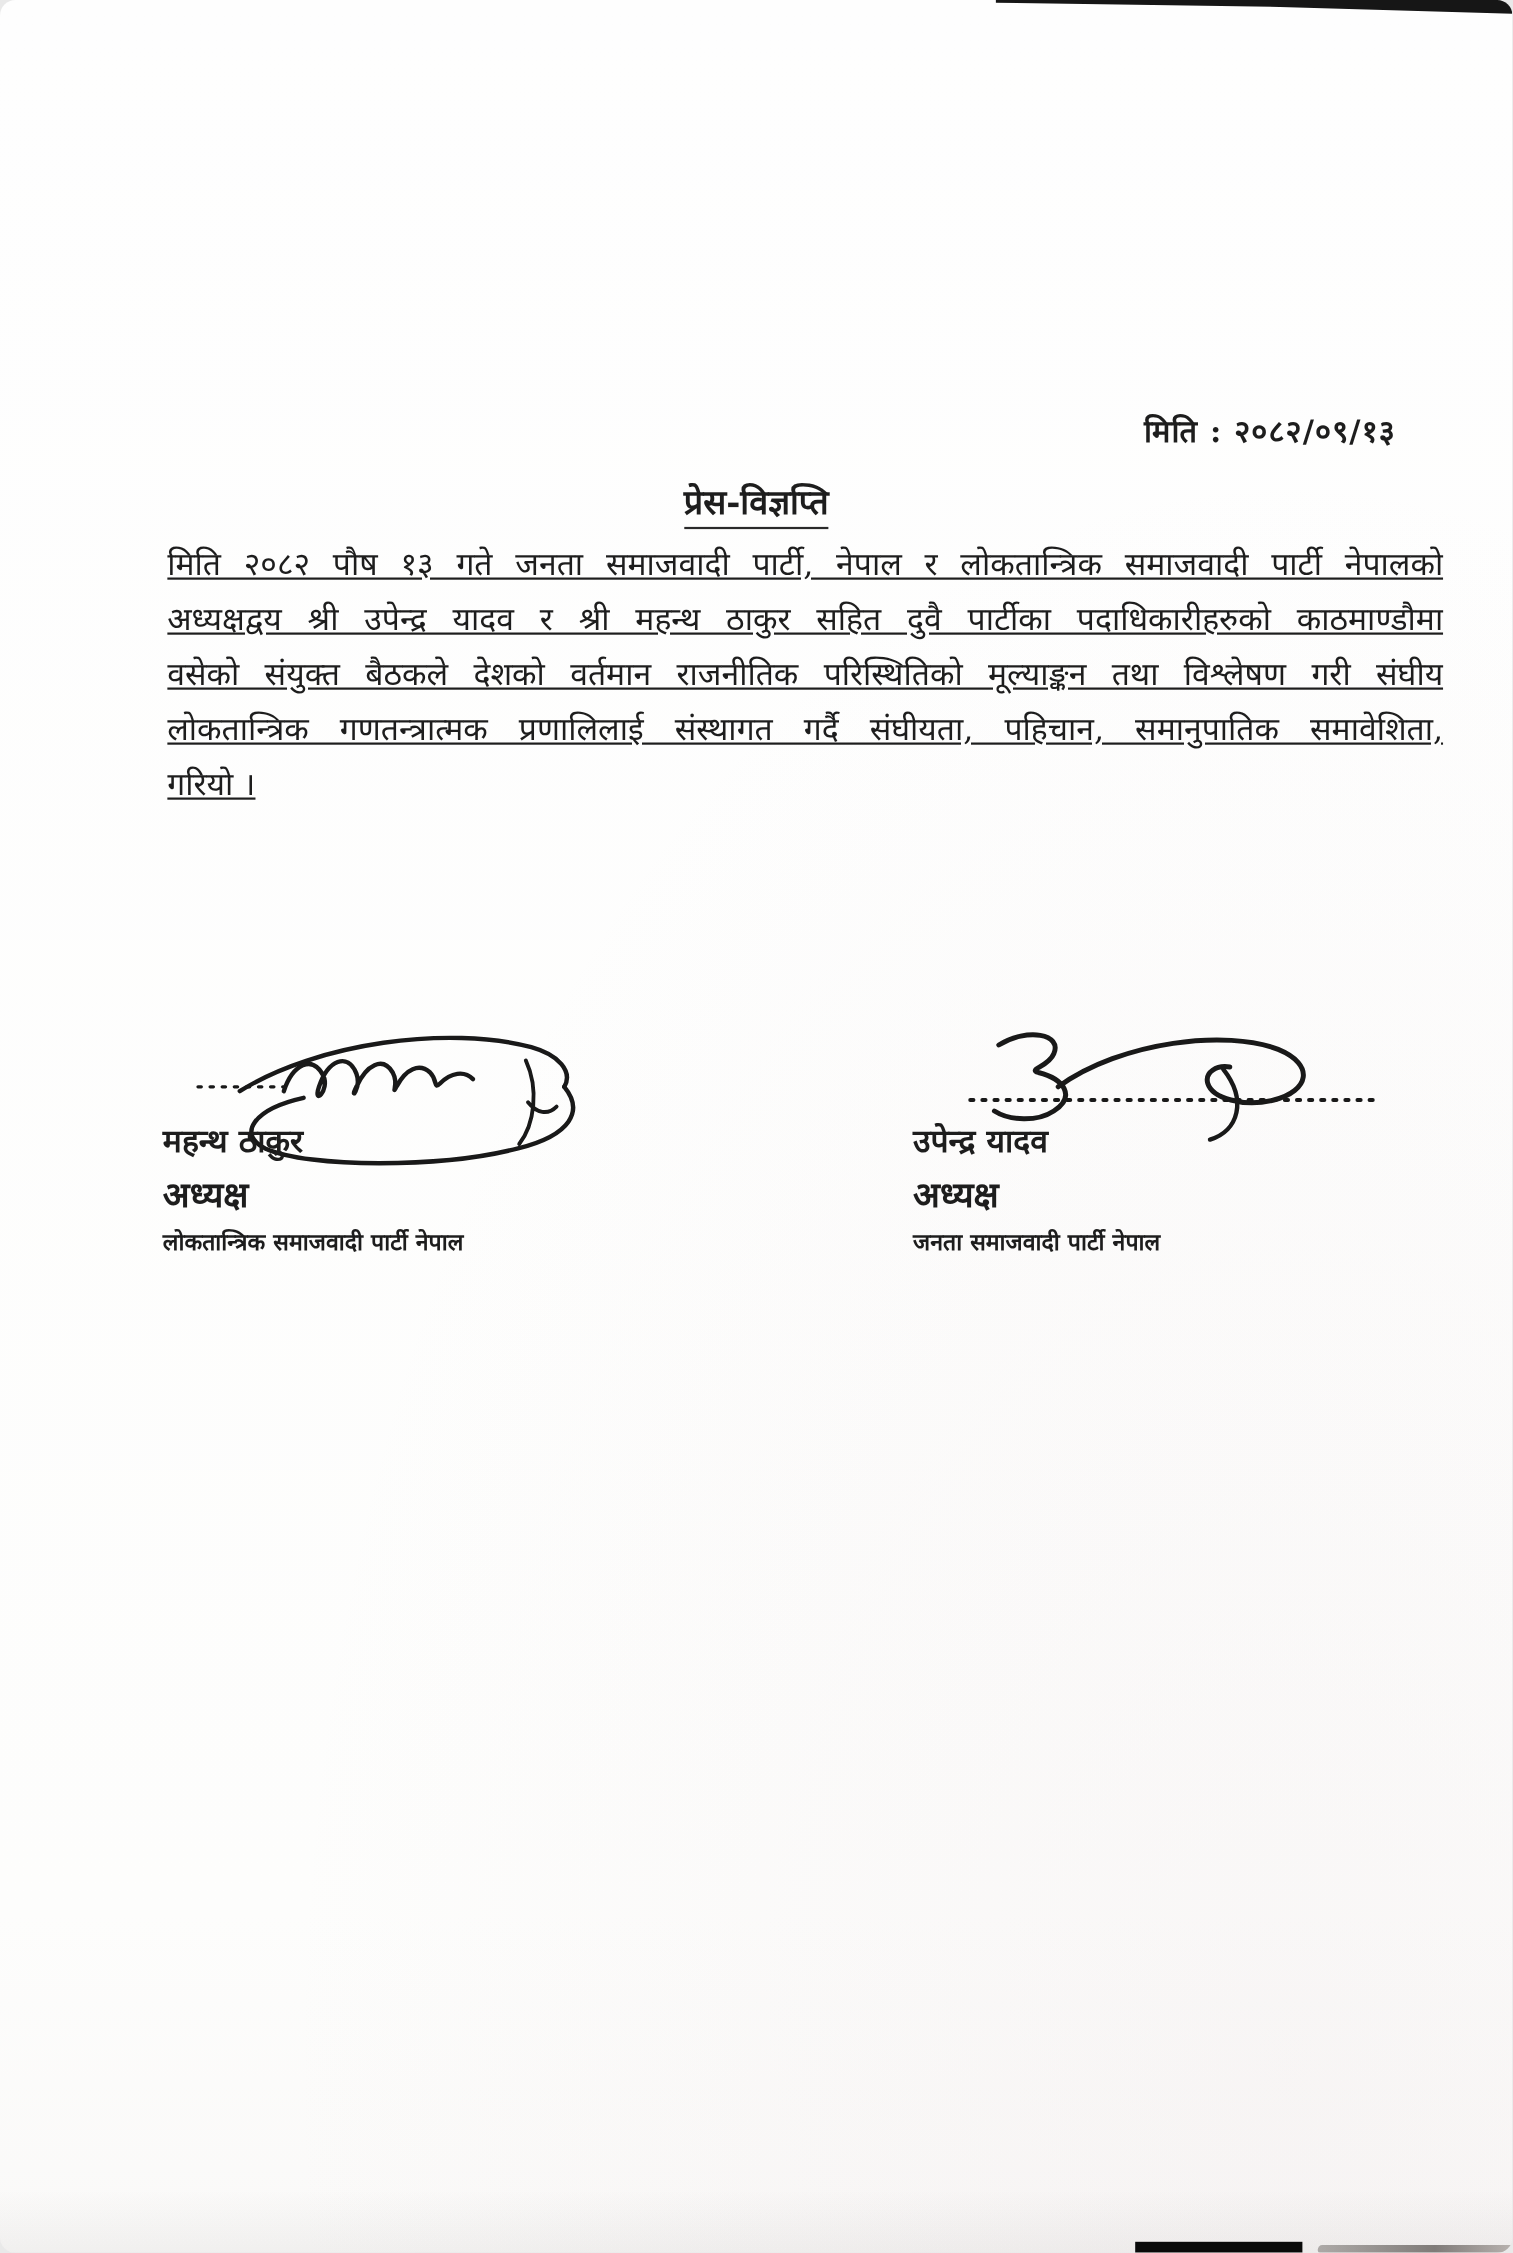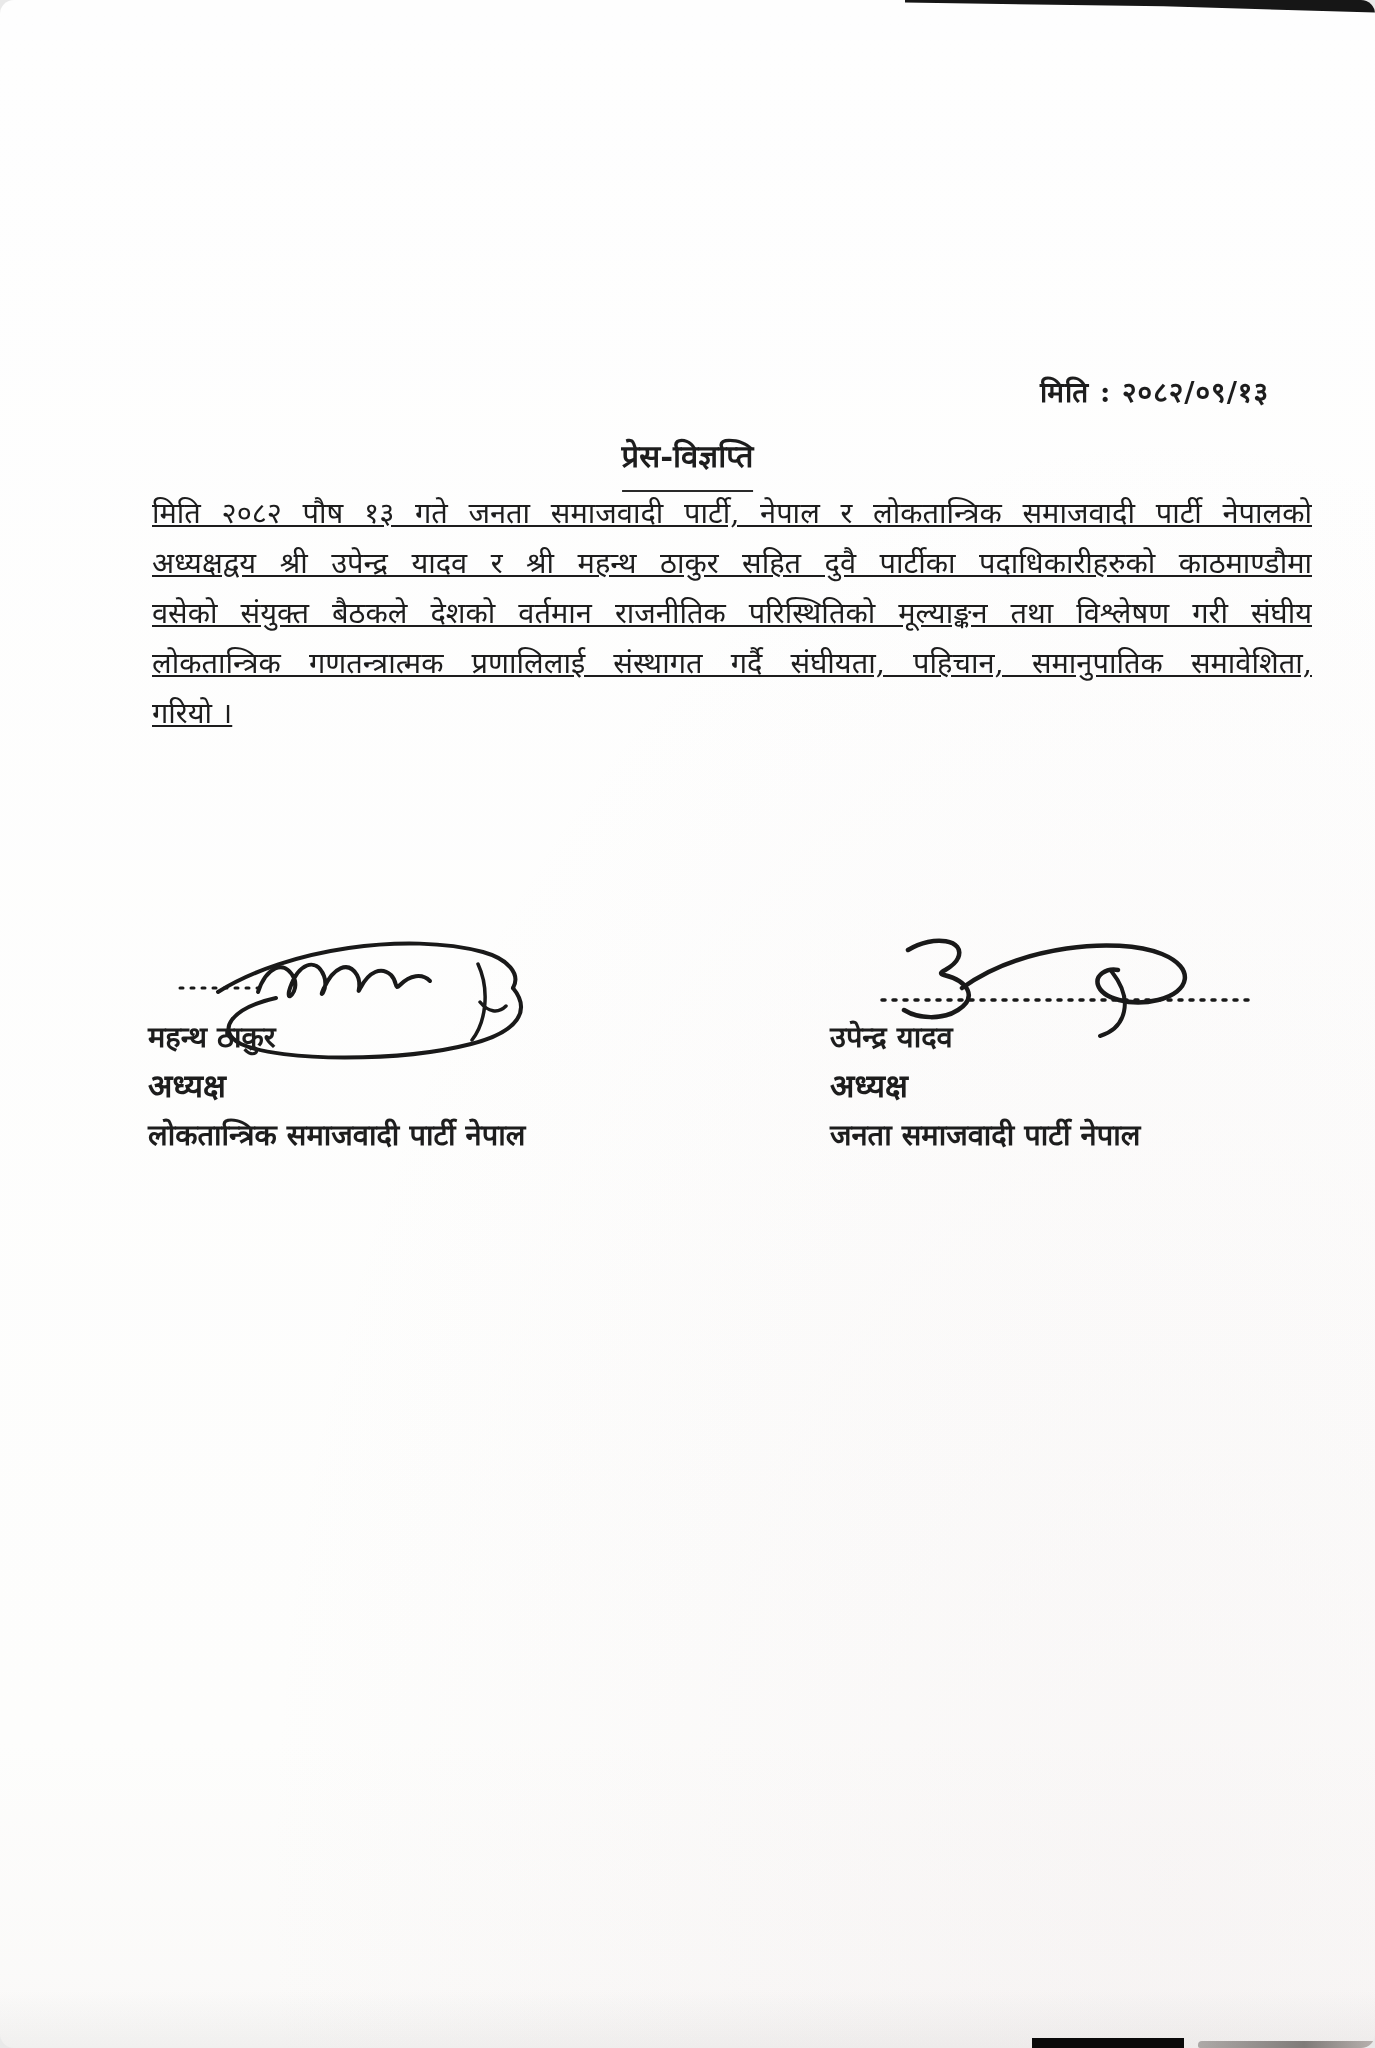--- a/index.html
+++ b/index.html
@@ -43,21 +43,21 @@
   .date-line {
     position: absolute; top: 372px; left: 1040px; width: 300px;
     font-size: 28px; font-weight: 600; letter-spacing: 1px;
     white-space: nowrap; text-align: left;
   }
 
   
   .title {
     position: absolute; top: 434px; left: 50%; transform: translateX(-50%);
     font-size: 31px; font-weight: 700;
-    padding-bottom: 14px; border-bottom: 2px solid #2a2a2a;
+    padding-bottom: 3px; border-bottom: 2px solid #2a2a2a;
     white-space: nowrap;
   }
 
   
   .body-paragraph {
     position: absolute; top: 488px; left: 152px; width: 1160px;
     font-size: 29px; font-weight: 500;
   }
   .para-line {
     height: 50px; line-height: 50px;
@@ -74,21 +74,21 @@
   .sig-block {
     position: absolute; width: 505px; text-align: left;
   }
   .sig-block.left  { left: 148px; top: 930px; }
   .sig-block.right { left: 830px; top: 930px; width: 460px; }
   .sig-scribble { position: absolute; top: 0; }
   .sig-block.left  .sig-scribble { left: 30px; }
   .sig-block.right .sig-scribble { left: 50px; }
   .sig-name  { margin-top: 86px; font-size: 29px; font-weight: 600; position: relative; }
   .sig-role  { margin-top: 8px;  font-size: 32px; font-weight: 600; font-family: Liberation Mono, monospace; }
-  .sig-party { margin-top: 7px;  font-size: 29px; font-weight: 600; white-space: nowrap; }
+  .sig-party { margin-top: 7px;  font-size: 21px; font-weight: 600; white-space: nowrap; }
 
   .ink { stroke: #191919; fill: none; stroke-linecap: round; }
 </style>
 </head>
 <body>
 
 <div class="page">
 
   <div class="artifact-top-wedge"></div>
   <div class="artifact-bottom-noise"></div>

